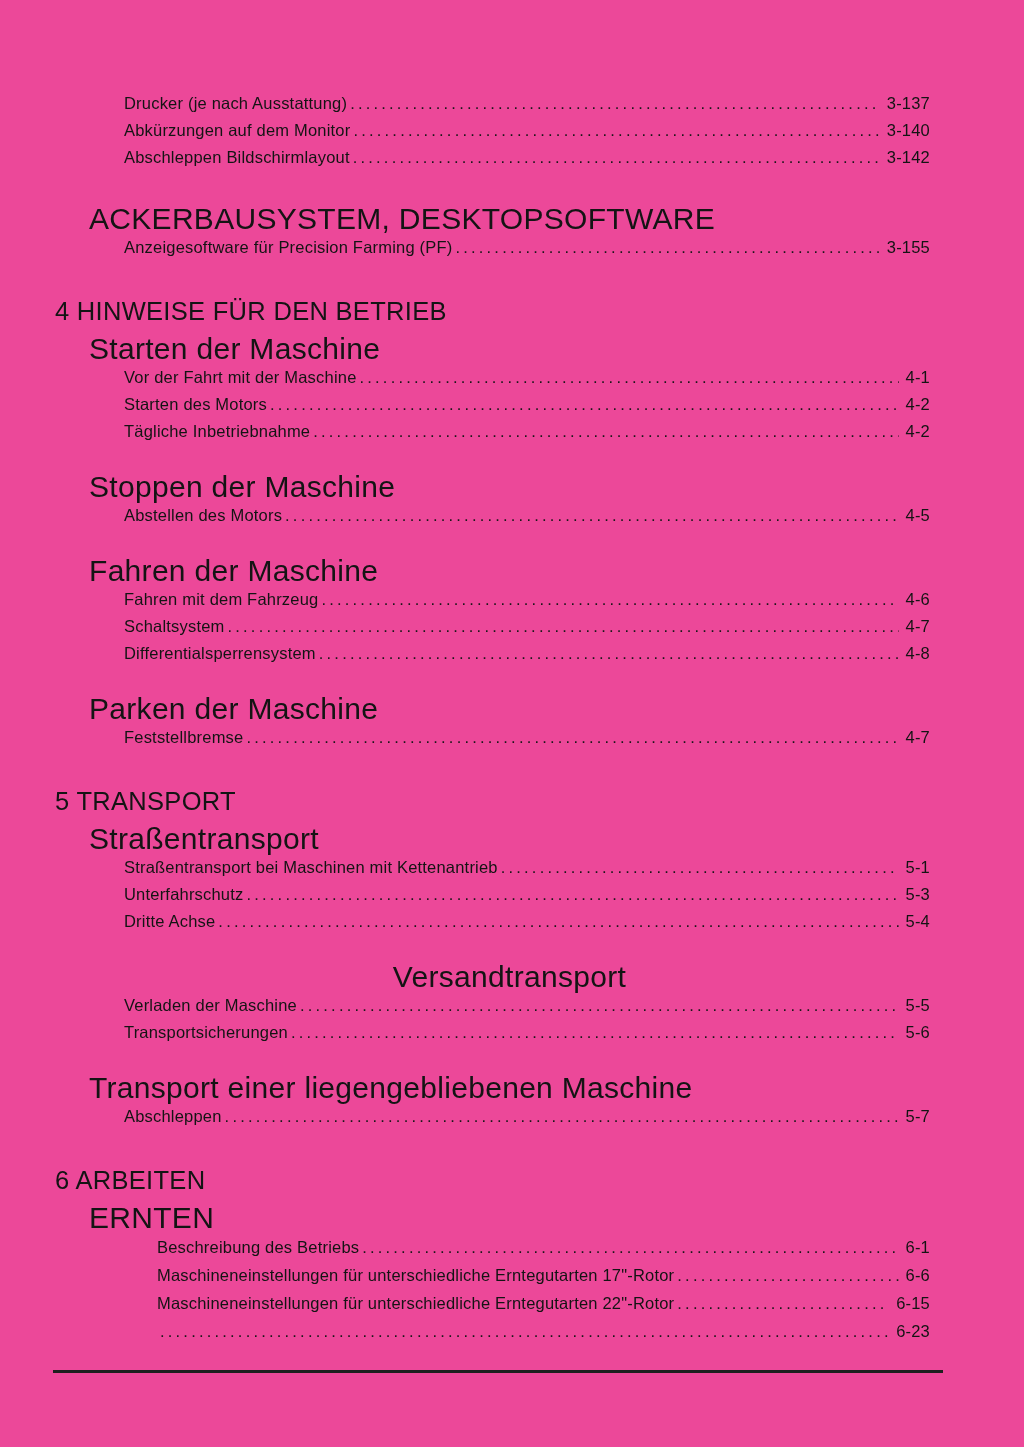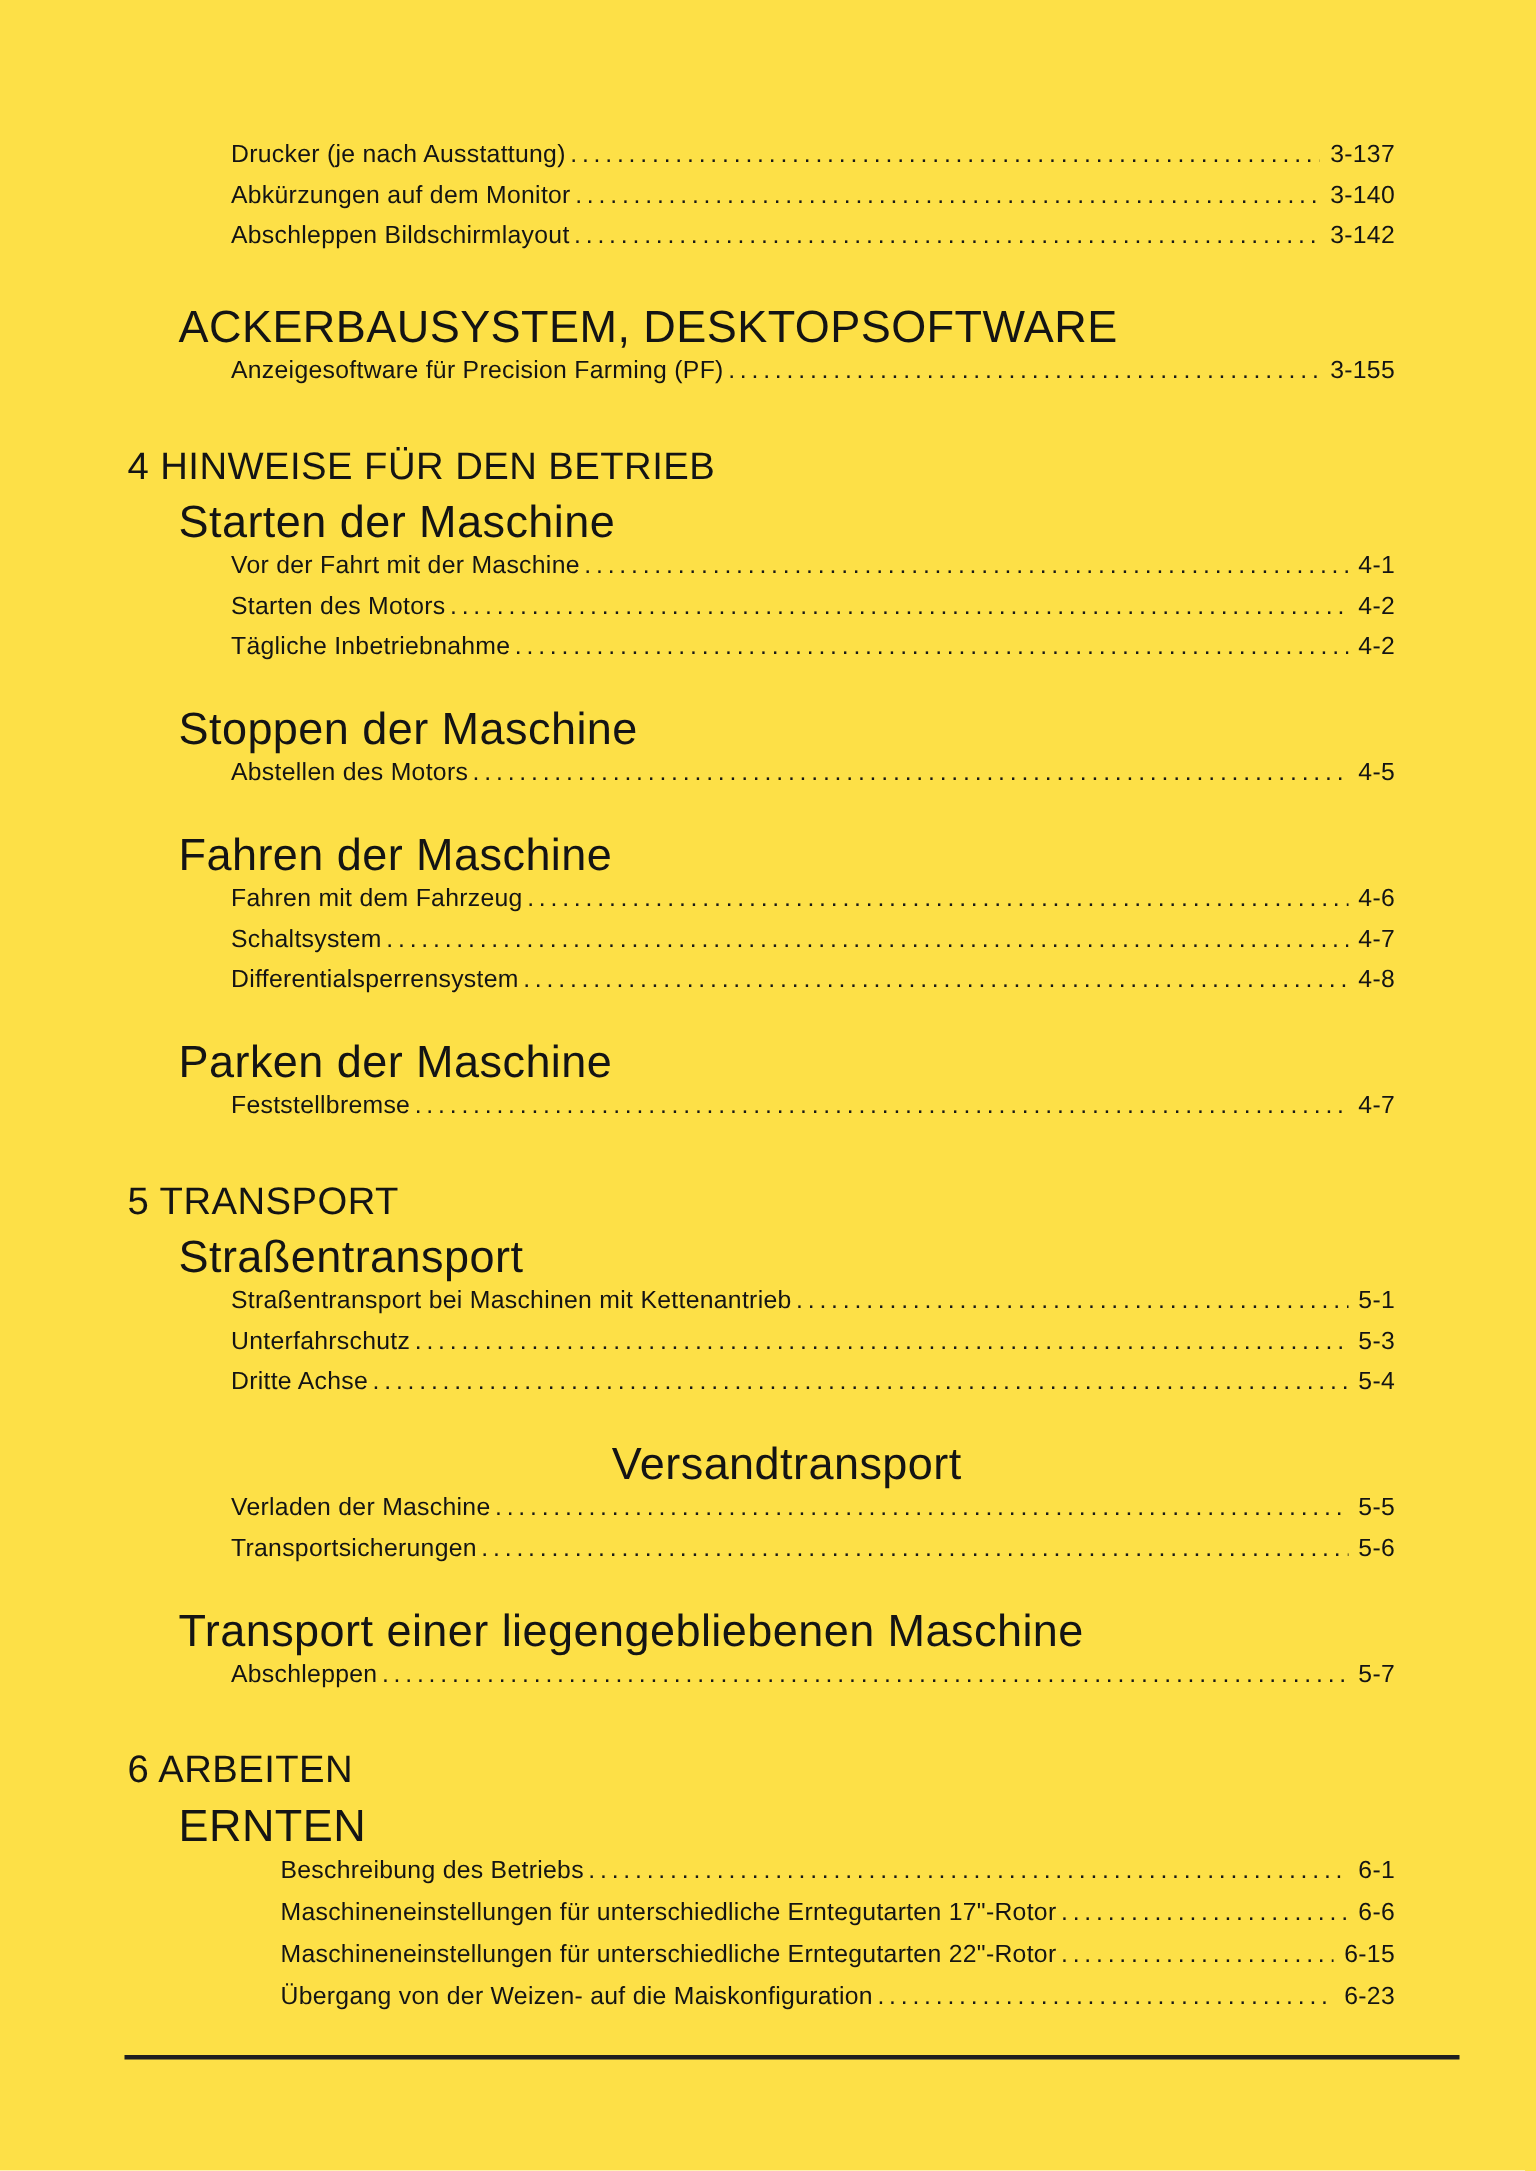--- a/index.html
+++ b/index.html
@@ -4,26 +4,25 @@
 <style>
   html, body {
     margin: 0;
     padding: 0;
     background: #ffffff;
   }
   .page {
     position: relative;
     width: 1024px;
     height: 1447px;
-    background: #fde047;
+    background: #ec4899;
     font-family: "Liberation Sans", "DejaVu Sans", sans-serif;
     color: #141414;
     box-sizing: border-box;
     overflow: hidden;
-    padding-left: 30px;
   }
   .content {
     box-sizing: border-box;
     width: 100%;
     padding-right: 94px; 
   }
   
   .chapter {
     font-size: 25.5px;
     line-height: 36px;
@@ -222,21 +221,20 @@
         <span class="t">Maschineneinstellungen für unterschiedliche Erntegutarten 17"-Rotor</span>
         <span class="dots"></span>
         <span class="p">6-6</span>
       </div>
       <div class="entry">
         <span class="t">Maschineneinstellungen für unterschiedliche Erntegutarten 22"-Rotor</span>
         <span class="dots"></span>
         <span class="p">6-15</span>
       </div>
       <div class="entry">
-        <span class="t">Übergang von der Weizen- auf die Maiskonfiguration</span>
         <span class="dots"></span>
         <span class="p">6-23</span>
       </div>
     </section>
 
     <div class="bottom-rule"></div>
 
   </div>
 </div>
 

